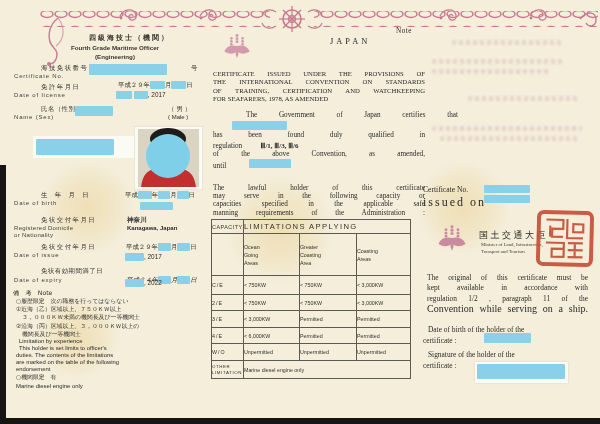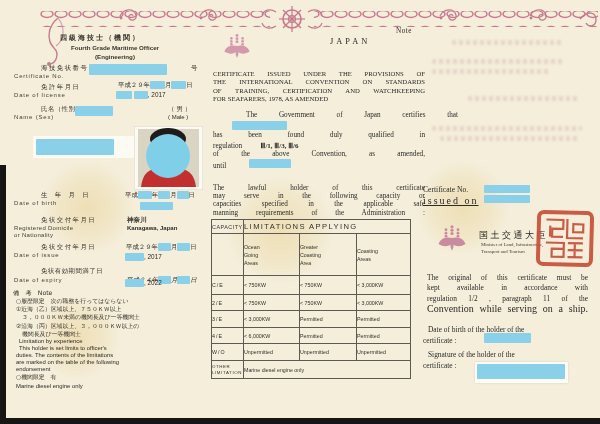--- a/index.html
+++ b/index.html
@@ -71,21 +71,21 @@
       <path d="M236 6 C230 2 224 4 222 9 M268 6 C274 2 280 4 282 9" fill="none" stroke="#c8798e" stroke-width="1.2"></path>
       <path d="M236 20 C230 24 224 22 222 17 M268 20 C274 24 280 22 282 17" fill="none" stroke="#c8798e" stroke-width="1.2"></path>
     </g>
 
     <path d="M540 13 C548 4 556 6 556 14 C556 20 549 22 546 17" fill="none" stroke="#c8798e" stroke-width="1.4"></path>
   </svg>
 
   <div class="abs" style="left:0;top:165px;width:6px;height:259px;background:#171513;"></div>
   <div class="abs" style="left:0;top:418px;width:600px;height:6px;background:#171513;"></div>
 
-  <div class="abs jp" style="left:60px;top:33px;width:110px;font-size:7px;font-weight:bold;letter-spacing:2px;text-align:left;">四級海技士（機関）</div>
+  <div class="abs jp" style="left:60px;top:33px;width:110px;font-size:7px;font-weight:bold;letter-spacing:2px;text-align:right;">四級海技士（機関）</div>
   <div class="abs" style="left:55px;top:44px;width:120px;font-size:6.2px;font-weight:bold;text-align:center;color:#3a352e;">Fourth Grade Maritime Officer</div>
   <div class="abs" style="left:55px;top:53px;width:120px;font-size:6.2px;font-weight:bold;text-align:center;color:#3a352e;">(Engineering)</div>
 
   <div class="abs jp lbl-ja" style="left:14px;top:64px;">海技免状番号　第</div>
   <div class="abs lbl-en" style="left:14px;top:73px;">Certificate  No.</div>
   <div class="redact" style="left:89px;top:64px;width:78px;height:11px;"></div>
   <div class="abs jp val" style="left:191px;top:64px;">号</div>
 
   <div class="abs jp lbl-ja" style="left:14px;top:83px;">免許年月日</div>
   <div class="abs lbl-en" style="left:14px;top:92px;">Date of license</div>
@@ -273,21 +273,21 @@
     </table>
 
   <div class="bleed" style="left:452px;top:40px;width:110px;"></div>
   <div class="bleed" style="left:432px;top:59px;width:132px;"></div>
   <div class="bleed" style="left:432px;top:69px;width:118px;"></div>
   <div class="bleed" style="left:468px;top:96px;width:112px;"></div>
   <div class="bleed" style="left:432px;top:126px;width:150px;"></div>
   <div class="bleed" style="left:440px;top:136px;width:138px;"></div>
 
   <div class="abs ser" style="left:423px;top:185px;font-size:7.6px;">Certificate No.</div>
-  <div class="abs ser" style="left:423px;top:195px;font-size:10px;letter-spacing:2px;text-decoration:underline;">issued on</div>
+  <div class="abs ser" style="left:423px;top:195px;font-size:12px;letter-spacing:2px;">issued on</div>
   <div class="redact" style="left:484px;top:185px;width:46px;height:8px;"></div>
   <div class="redact" style="left:484px;top:195px;width:46px;height:8px;"></div>
 
   <svg class="abs" style="left:437px;top:221px;" width="30" height="34" viewBox="0 0 40 40">
     <g fill="#ca8ba0">
       <circle cx="20" cy="5" r="2.1"></circle>
         <circle cx="20" cy="9.5" r="2.1"></circle>
         <circle cx="20" cy="14" r="2.1"></circle>
       <circle cx="12" cy="9" r="1.9"></circle>
         <circle cx="12" cy="13.5" r="1.9"></circle>

